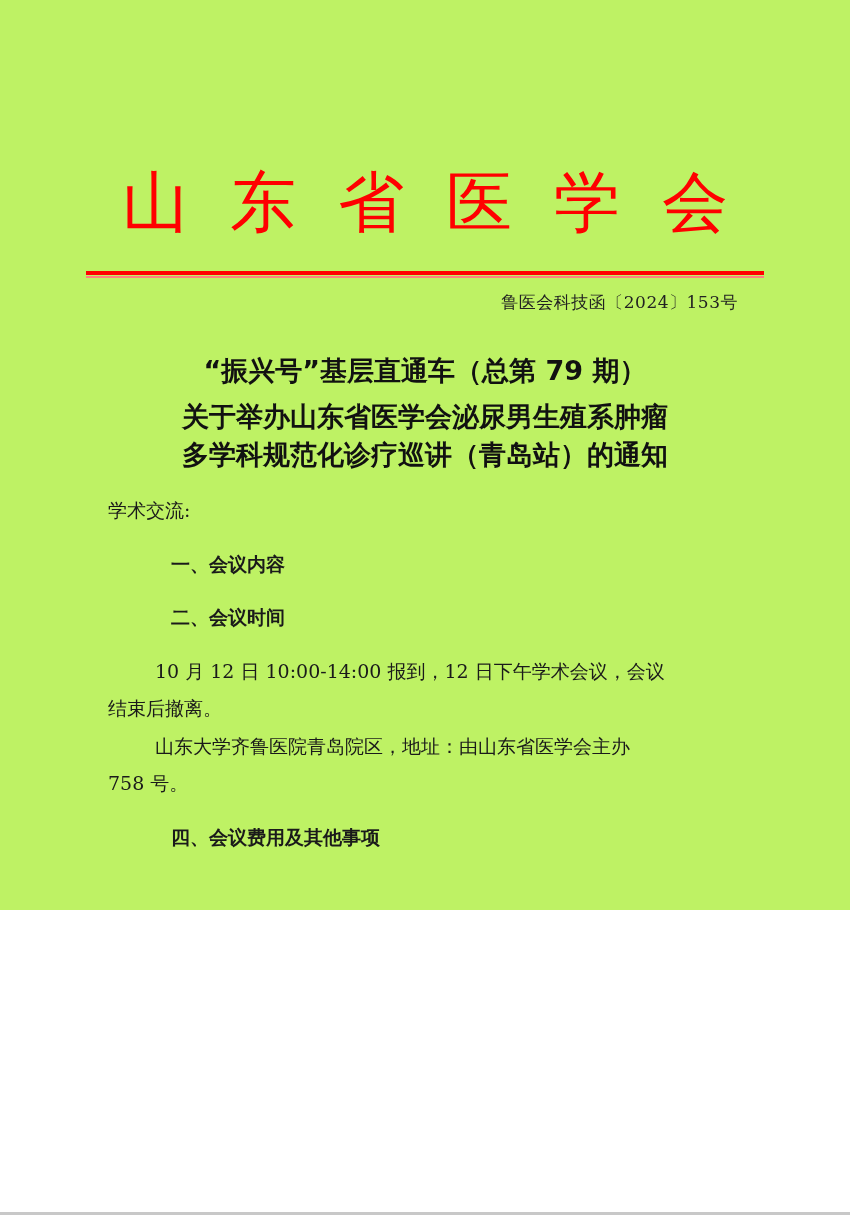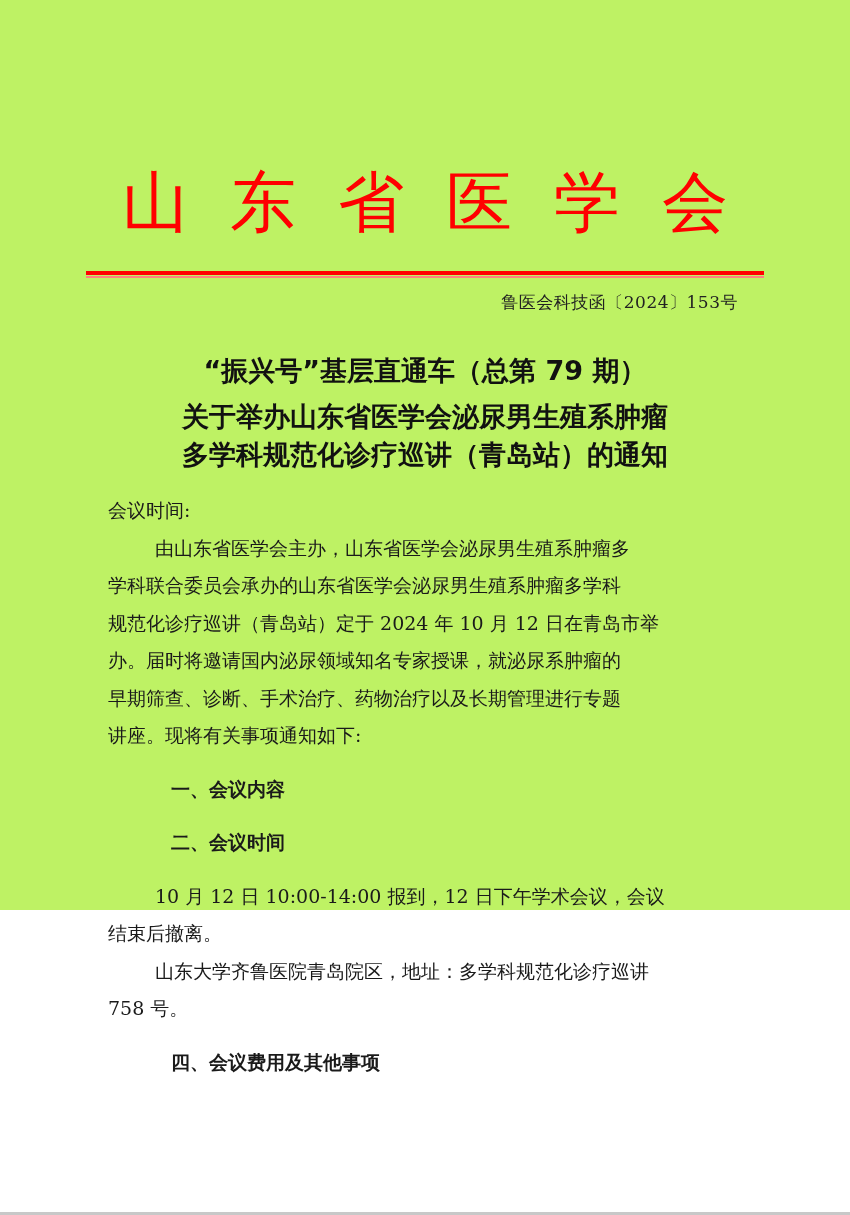--- a/index.html
+++ b/index.html
@@ -42,36 +42,28 @@
   <div class="redline"></div>
   <div class="redline2"></div>
 
   <div class="docnum">鲁医会科技函〔2024〕153号</div>
 
   <div class="title t1">“振兴号”基层直通车（总第 79 期）</div>
   <div class="title t2">关于举办山东省医学会泌尿男生殖系肿瘤</div>
   <div class="title t3">多学科规范化诊疗巡讲（青岛站）的通知</div>
 
   <div class="body" style="top:492px;">
-    <p class="p">会议时间:</p>
-    <div>
-      <span class="line" style="padding-left:47px;">由山东省医学会主办，山东省医学会泌尿男生殖系肿瘤多</span>
-      <span class="line">学科联合委员会承办的山东省医学会泌尿男生殖系肿瘤多学科</span>
-      <span class="line">规范化诊疗巡讲（青岛站）定于 2024 年 10 月 12 日在青岛市举</span>
-      <span class="line">办。届时将邀请国内泌尿领域知名专家授课，就泌尿系肿瘤的</span>
-      <span class="line">早期筛查、诊断、手术治疗、药物治疗以及长期管理进行专题</span>
-      <span class="line">讲座。现将有关事项通知如下:</span>
-    </div>
+    <p class="p">学术交流:</p>
 
     <p class="h">一、会议内容</p>
 
     <p class="h">二、会议时间</p>
     <span class="line" style="padding-left:47px;">10 月 12 日 10:00-14:00 报到，12 日下午学术会议，会议</span>
     <span class="line">结束后撤离。</span>
 
-    <span class="line" style="padding-left:47px;">山东大学齐鲁医院青岛院区，地址：多学科规范化诊疗巡讲</span>
+    <span class="line" style="padding-left:47px;">山东大学齐鲁医院青岛院区，地址：由山东省医学会主办</span>
     <span class="line">758 号。</span>
 
     <p class="h">四、会议费用及其他事项</p>
   </div>
 
 </div>
 <div class="bottom-edge"></div>
 
 </body></html>

